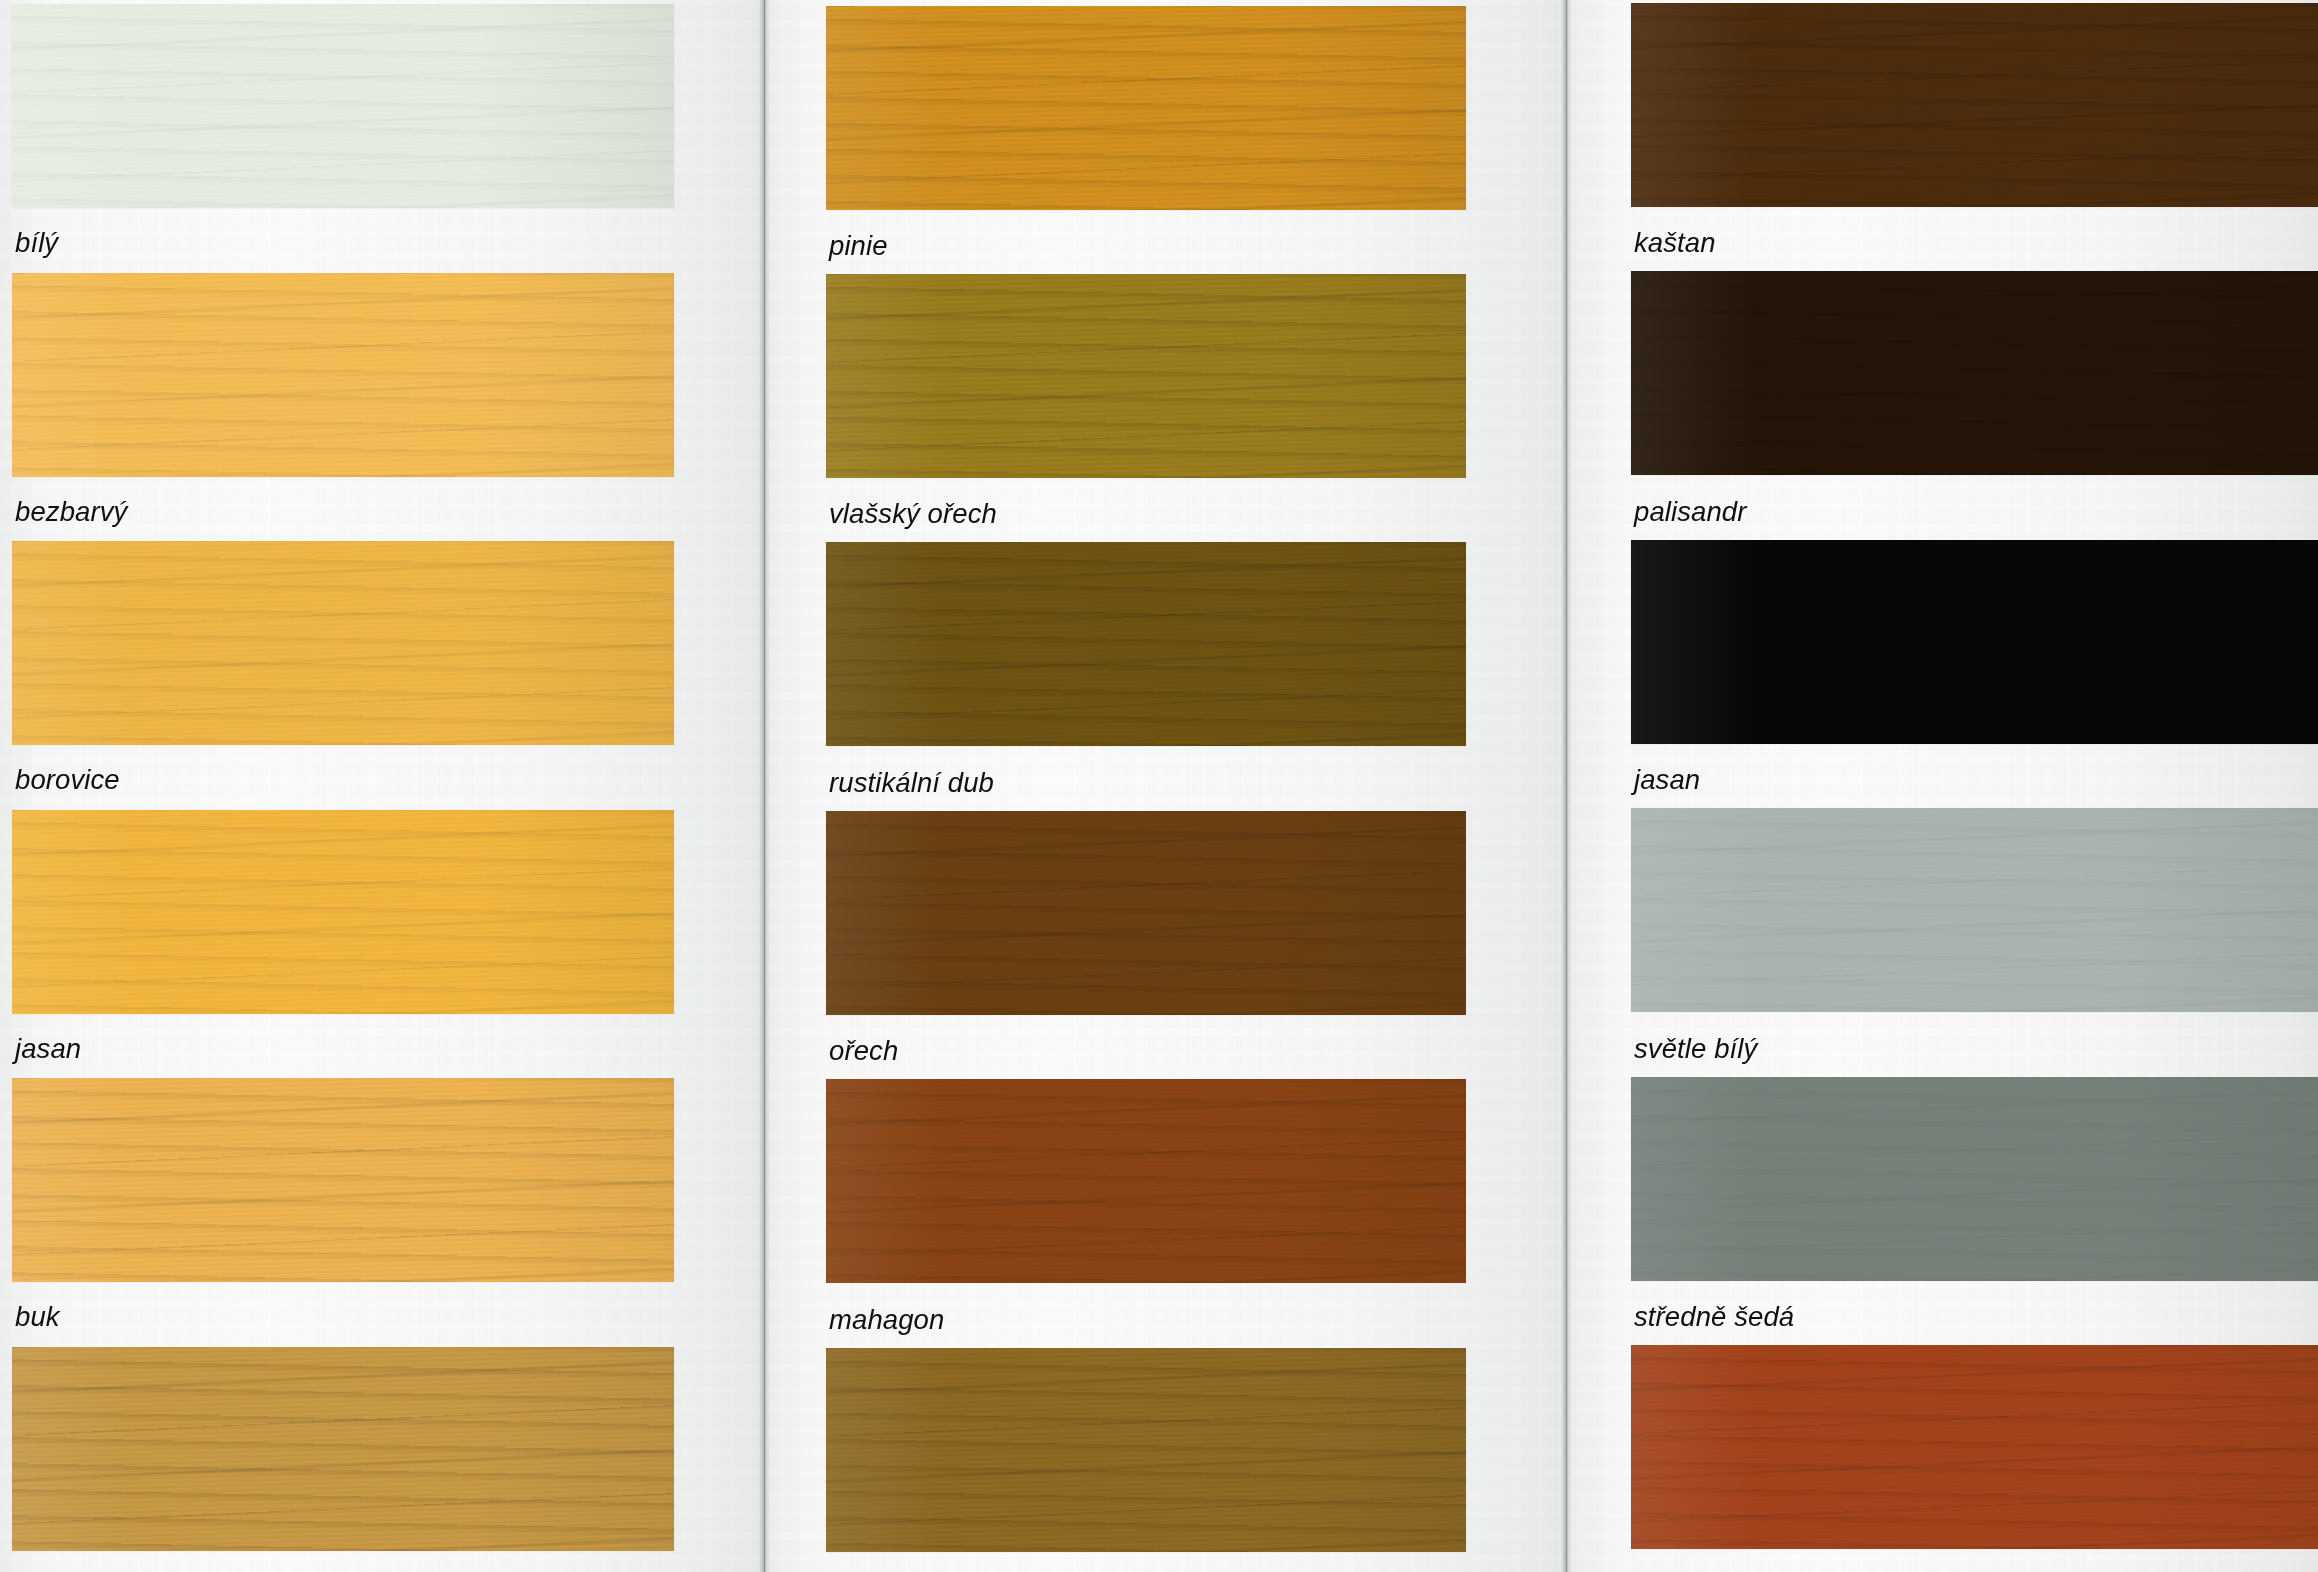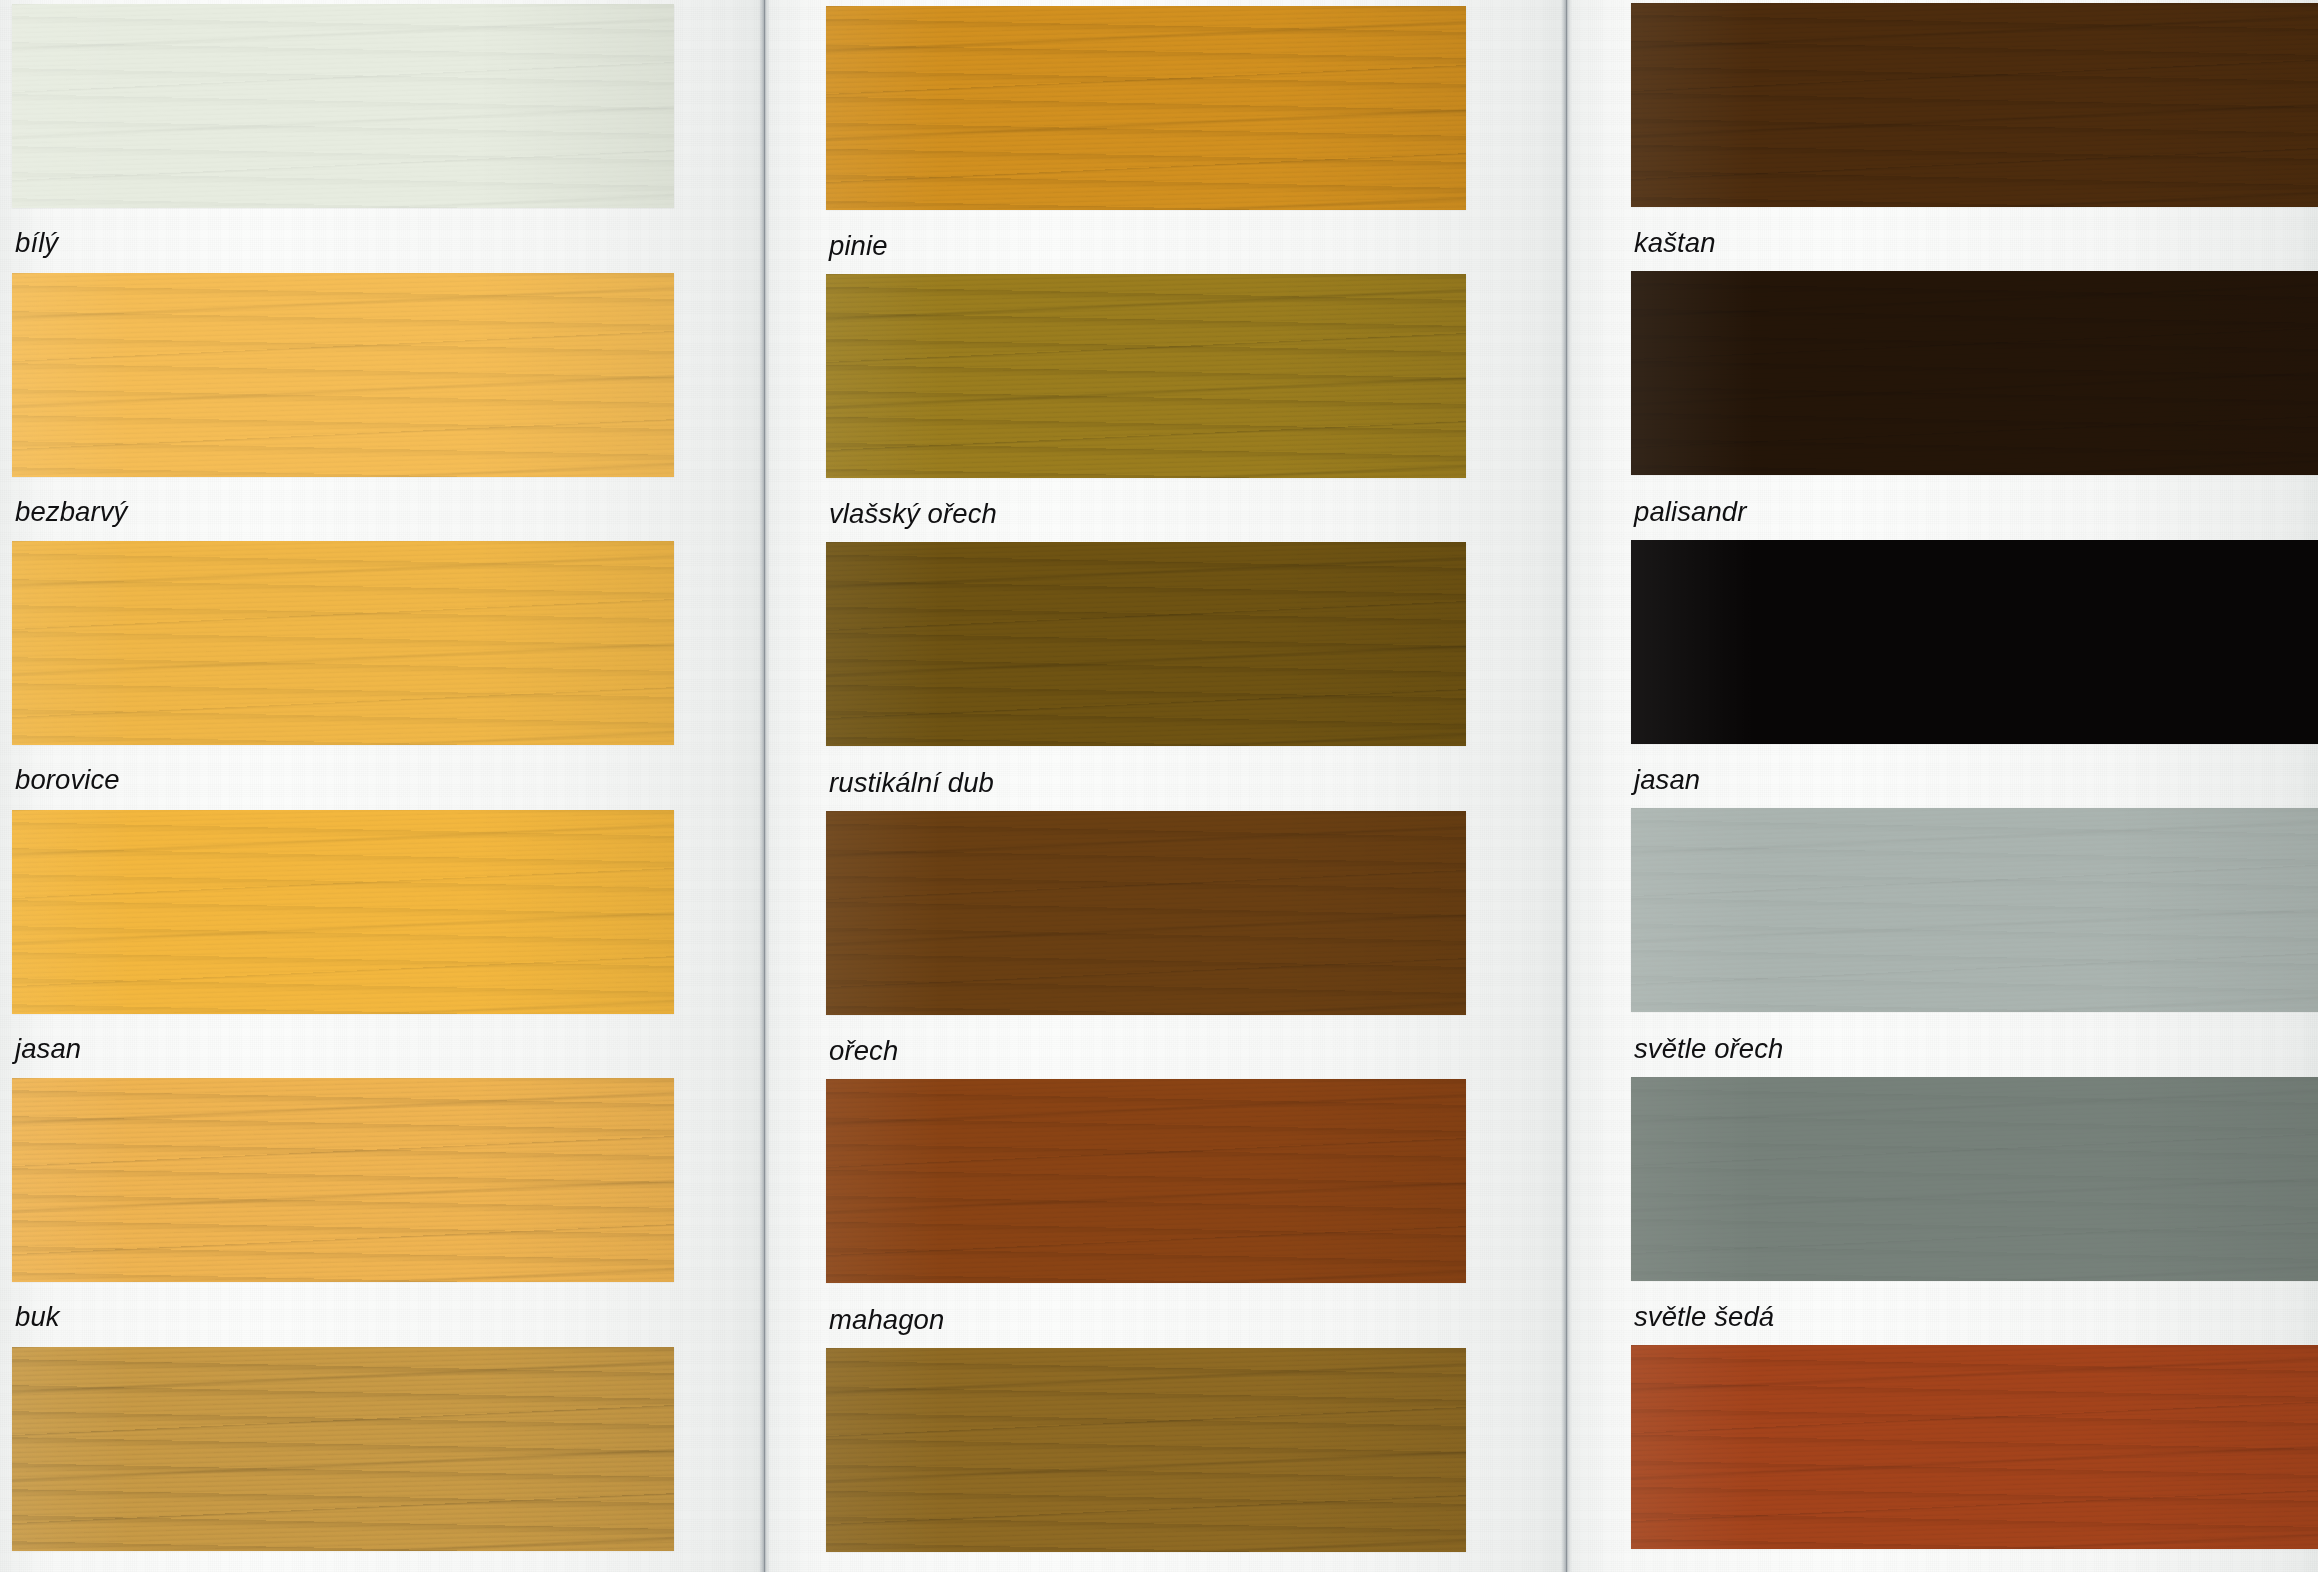--- a/index.html
+++ b/index.html
@@ -274,29 +274,29 @@
           <div class="shade"></div>
         </div>
         <div class="label" style="left: 62px; top: 764px;">jasan</div>
       </div>
       <div class="cell" style="top: 0px;">
         <div class="swatch" title="světle šedá" style="left: 59px; width: 688px; top: 808px; background: rgb(170, 180, 176);">
           <div class="tex" style="opacity: 0.25;"></div>
           <div class="tex2" style="opacity: 0.2;"></div>
           <div class="shade"></div>
         </div>
-        <div class="label" style="left: 62px; top: 1033px;">světle ořech</div>
+        <div class="label" style="left: 62px; top: 1033px;">světle bílý</div>
       </div>
       <div class="cell" style="top: 0px;">
         <div class="swatch" title="středně šedá" style="left: 59px; width: 688px; top: 1077px; background: rgb(118, 129, 122);">
           <div class="tex" style="opacity: 0.25;"></div>
           <div class="tex2" style="opacity: 0.2;"></div>
           <div class="shade"></div>
         </div>
-        <div class="label" style="left: 62px; top: 1301px;">světle šedá</div>
+        <div class="label" style="left: 62px; top: 1301px;">středně šedá</div>
       </div>
       <div class="cell" style="top: 0px;">
         <div class="swatch" title="švédská červená" style="left: 59px; width: 688px; top: 1345px; background: rgb(164, 67, 27);">
           <div class="tex" style="opacity: 0.8;"></div>
           <div class="tex2" style="opacity: 0.64;"></div>
           <div class="shade"></div>
         </div>
         <div class="label" style="left: 62px; top: 1570px;">švédská červená</div>
       </div>
     </div>

